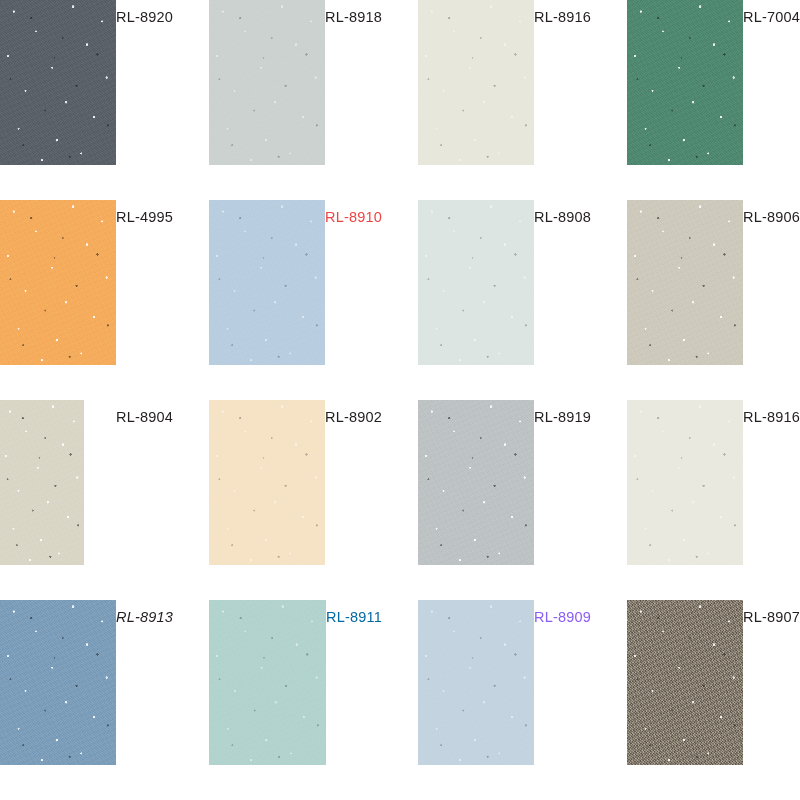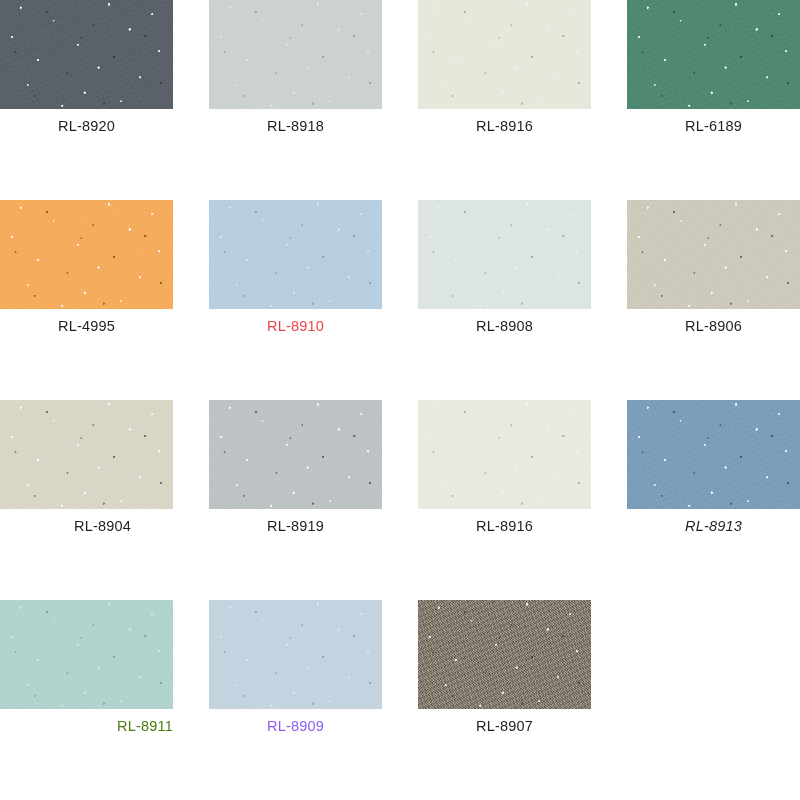--- a/index.html
+++ b/index.html
@@ -20,21 +20,21 @@
     display: grid;
     grid-template-columns: repeat(4, 173px);
     grid-template-rows: repeat(4, 1fr);
     column-gap: 36px;
     row-gap: 0;
     justify-content: space-between;
     box-sizing: border-box;
   }
   .swatch-cell {
     display: flex;
-    flex-direction: column;
+    flex-direction: row;
     align-items: stretch;
     height: 144px;
   }
   .swatch-chip {
     position: relative;
     width: 173px;
     height: 165px;
     overflow: hidden;
     background-color: #cccccc;
   }
@@ -136,21 +136,21 @@
         <div class="speckle-c"></div>
       </div>
       <div class="swatch-label" style="color: rgb(35, 31, 32);">RL-8916</div>
     </div>
     <div class="swatch-cell">
       <div class="swatch-chip" style="background-color: rgb(79, 136, 112);">
         <div class="speckle-a"></div>
         <div class="speckle-b"></div>
         <div class="speckle-c"></div>
       </div>
-      <div class="swatch-label" style="color: rgb(35, 31, 32);">RL-6189</div>
+      <div class="swatch-label" style="color: rgb(35, 31, 32);">RL-7004</div>
     </div>
     <div class="swatch-cell">
       <div class="swatch-chip" style="background-color: rgb(245, 172, 92);">
         <div class="speckle-a"></div>
         <div class="speckle-b"></div>
         <div class="speckle-c"></div>
       </div>
       <div class="swatch-label" style="color: rgb(35, 31, 32);">RL-4995</div>
     </div>
     <div class="swatch-cell">
@@ -179,20 +179,28 @@
     </div>
     <div class="swatch-cell">
       <div class="swatch-chip" style="background-color: rgb(217, 214, 198);">
         <div class="speckle-a"></div>
         <div class="speckle-b"></div>
         <div class="speckle-c"></div>
       </div>
       <div class="swatch-label" style="color: rgb(35, 31, 32); padding-left: 32px;">RL-8904</div>
     </div>
     <div class="swatch-cell">
+      <div class="swatch-chip chip-faint" style="background-color: rgb(246, 227, 198);">
+        <div class="speckle-a"></div>
+        <div class="speckle-b"></div>
+        <div class="speckle-c"></div>
+      </div>
+      <div class="swatch-label" style="color: rgb(35, 31, 32);">RL-8902</div>
+    </div>
+    <div class="swatch-cell">
       <div class="swatch-chip" style="background-color: rgb(189, 194, 196);">
         <div class="speckle-a"></div>
         <div class="speckle-b"></div>
         <div class="speckle-c"></div>
       </div>
       <div class="swatch-label" style="color: rgb(35, 31, 32);">RL-8919</div>
     </div>
     <div class="swatch-cell">
       <div class="swatch-chip chip-faint" style="background-color: rgb(233, 233, 223);">
         <div class="speckle-a"></div>
@@ -208,21 +216,21 @@
         <div class="speckle-c"></div>
       </div>
       <div class="swatch-label" style="color: rgb(35, 31, 32); font-style: italic;">RL-8913</div>
     </div>
     <div class="swatch-cell">
       <div class="swatch-chip chip-faint" style="background-color: rgb(178, 211, 206);">
         <div class="speckle-a"></div>
         <div class="speckle-b"></div>
         <div class="speckle-c"></div>
       </div>
-      <div class="swatch-label" style="color: #4d7c0f; text-align: right;">RL-8911</div>
+      <div class="swatch-label" style="color: #0369a1; text-align: right;">RL-8911</div>
     </div>
     <div class="swatch-cell">
       <div class="swatch-chip chip-faint" style="background-color: rgb(195, 212, 224);">
         <div class="speckle-a"></div>
         <div class="speckle-b"></div>
         <div class="speckle-c"></div>
       </div>
       <div class="swatch-label" style="color: #8b5cf6;">RL-8909</div>
     </div>
     <div class="swatch-cell">

